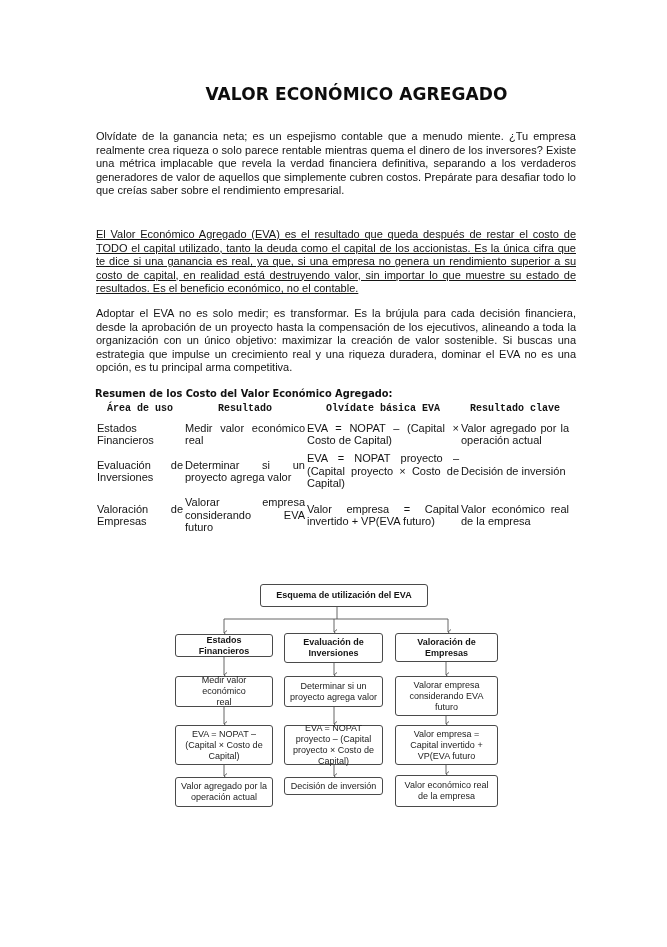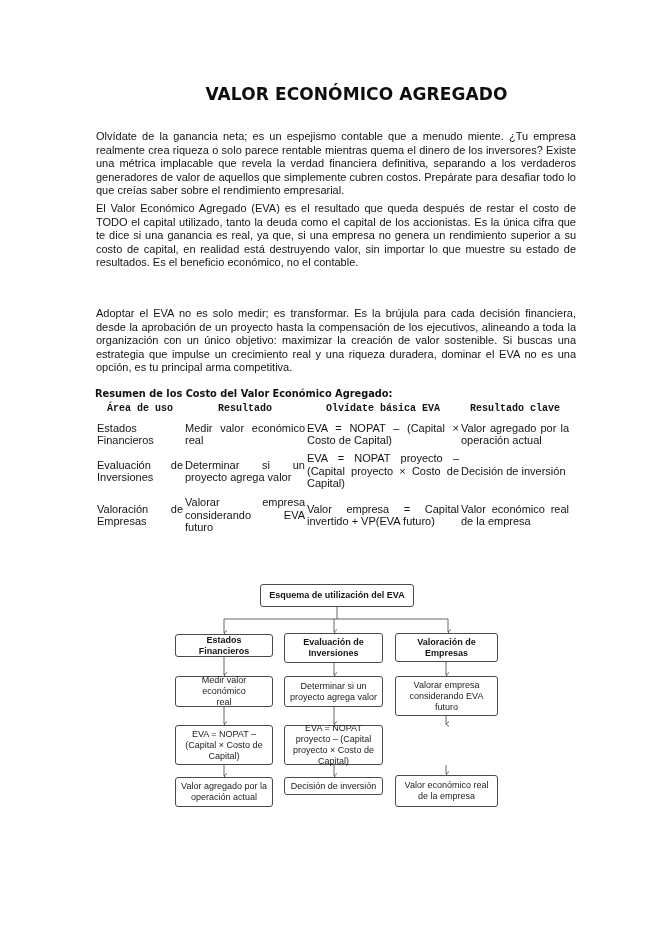--- a/index.html
+++ b/index.html
@@ -8,21 +8,21 @@
     position: absolute; left: 130px; width: 445px; top: 80px;
     text-align: center; font-family: "DejaVu Sans", sans-serif; font-weight: bold;
     font-size: 17px; letter-spacing: 0.1px; color: #0d0d0d;
   }
   .para {
     position: absolute; left: 95px; width: 480px; margin: 1px;
     font-family: "Liberation Sans", sans-serif; font-size: 11px; line-height: 13.5px;
     text-align: justify; color: #141414;
   }
   #p1 { top: 129px; }
-  #p2 { top: 201px; }
+  #p2 { top: 227px; text-decoration: underline; }
   #p3 { top: 306px; }
   .summary-heading {
     position: absolute; left: 95px; top: 388px;
     font-family: "DejaVu Sans", sans-serif; font-weight: bold; font-size: 9.8px; color: #111;
   }
   table.uses {
     position: absolute; left: 96px; top: 402px; border-collapse: collapse;
     font-family: "Liberation Sans", sans-serif; font-size: 11px; line-height: 12.5px; color: #141414;
   }
   table.uses th {
@@ -112,28 +112,29 @@
 
     <path d="M224,707 L224,724" marker-end="url(#ah)"></path>
     <path d="M334,707 L334,724" marker-end="url(#ah)"></path>
     <path d="M446,716 L446,724" marker-end="url(#ah)"></path>
 
     <path d="M224,765 L224,776" marker-end="url(#ah)"></path>
     <path d="M334,765 L334,776" marker-end="url(#ah)"></path>
     <path d="M446,765 L446,774" marker-end="url(#ah)"></path>
   </svg>
 
-  <div class="dbox bold" style="left:260px; top:584px; width:154px; height:23px;">Esquema de utilización del EVA</div>
+  <div class="dbox bold" style="left:260px; top:584px; width:168px; height:23px;">Esquema de utilización del EVA</div>
 
   <div class="dbox bold" style="left:175px; top:634px; width:98px; height:23px;">Estados Financieros</div>
   <div class="dbox" style="left:175px; top:676px; width:98px; height:31px; padding:1px 18px;">Medir valor económico real</div>
   <div class="dbox" style="left:175px; top:725px; width:98px; height:40px;">EVA = NOPAT – (Capital × Costo de Capital)</div>
   <div class="dbox" style="left:175px; top:777px; width:98px; height:30px;">Valor agregado por la operación actual</div>
 
   <div class="dbox bold" style="left:284px; top:633px; width:99px; height:30px; padding:1px 14px;">Evaluación de Inversiones</div>
   <div class="dbox" style="left:284px; top:676px; width:99px; height:31px; padding:1px 3px;">Determinar si un proyecto agrega valor</div>
   <div class="dbox" style="left:284px; top:725px; width:99px; height:40px; padding:1px 3px;">EVA = NOPAT proyecto – (Capital proyecto × Costo de Capital)</div>
   <div class="dbox" style="left:284px; top:777px; width:99px; height:18px;">Decisión de inversión</div>
 
   <div class="dbox bold" style="left:395px; top:633px; width:103px; height:29px; padding:1px 18px;">Valoración de Empresas</div>
   <div class="dbox" style="left:395px; top:676px; width:103px; height:40px; padding:1px 12px;">Valorar empresa considerando EVA futuro</div>
+  <div class="dbox" style="left:395px; top:725px; width:103px; height:40px; padding:1px 10px;">Valor empresa = Capital invertido + VP(EVA futuro</div>
   <div class="dbox" style="left:395px; top:775px; width:103px; height:32px; padding:1px 6px;">Valor económico real de la empresa</div>
 </div>
 
 </body></html>

